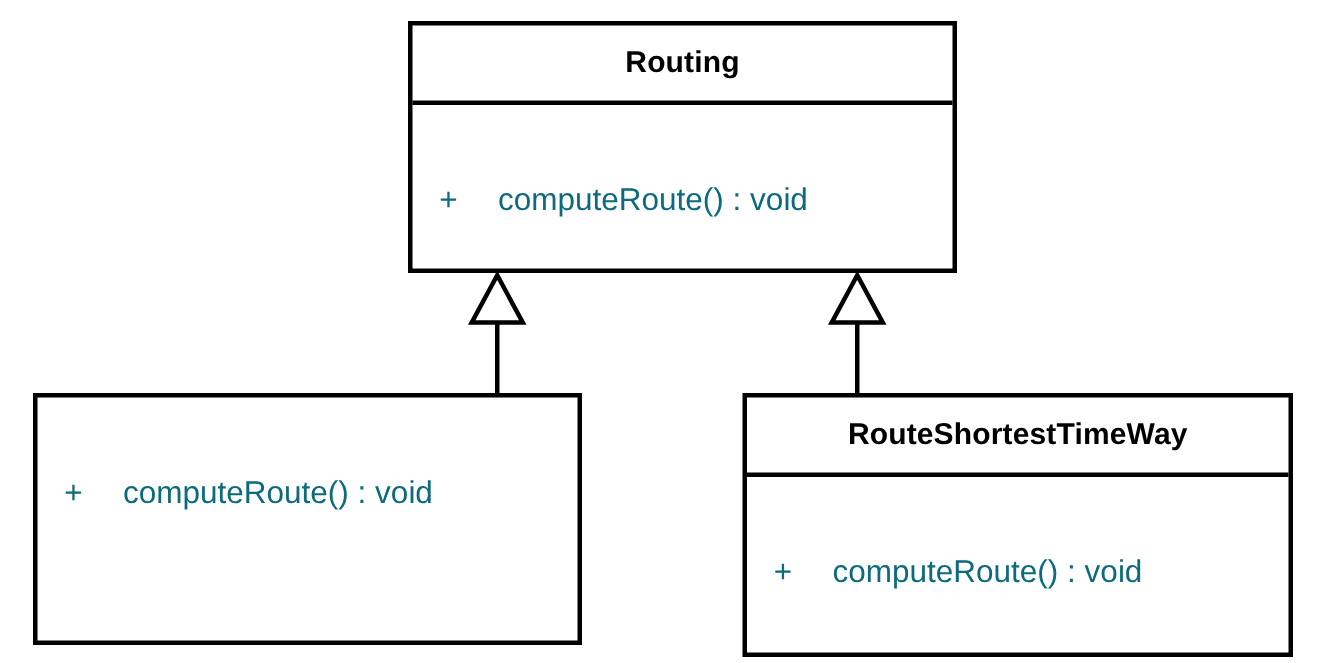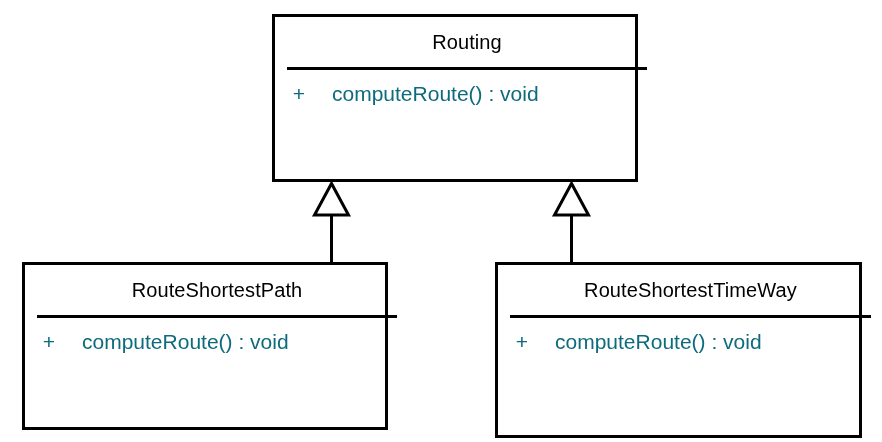--- a/index.html
+++ b/index.html
@@ -25,26 +25,25 @@
     border: 3px solid #000000;
   }
   .uml-class-name {
     box-sizing: border-box;
     width: 100%;
     height: 53px;
     display: flex;
     align-items: center;
     justify-content: center;
     border-bottom: 3px solid #000000;
-    font-weight: normal;
+    font-weight: bold;
     font-size: 20px;
     color: #000000;
     letter-spacing: 0.1px;
     white-space: nowrap;
-    margin-left: 12px;
   }
   .uml-class-members {
     box-sizing: border-box;
     width: 100%;
     padding-top: 9px;
   }
   .uml-member-row {
     display: flex;
     align-items: baseline;
     font-size: 21px;
@@ -55,20 +54,21 @@
   .uml-member-visibility {
     display: inline-block;
     width: 22px;
     text-align: center;
     margin-left: 13px;
     color: #0d6b7d;
   }
   .uml-member-signature {
     margin-left: 22px;
     color: #0d6b7d;
+    margin-top: 40px;
   }
   .generalization {
     position: absolute;
     overflow: visible;
   }
   .gen-stem {
     position: absolute;
     width: 3px;
     background: #000000;
   }
@@ -100,21 +100,20 @@
     <div class="uml-class-name">Routing</div>
     <div class="uml-class-members">
       <div class="uml-member-row">
         <span class="uml-member-visibility">+</span>
         <span class="uml-member-signature">computeRoute() : void</span>
       </div>
     </div>
   </div>
 
   <div class="uml-class" style="left:22px; top:262px; width:366px; height:168px;">
-    <div class="uml-class-name">RouteShortestPath</div>
     <div class="uml-class-members">
       <div class="uml-member-row">
         <span class="uml-member-visibility">+</span>
         <span class="uml-member-signature">computeRoute() : void</span>
       </div>
     </div>
   </div>
 
   <div class="uml-class" style="left:495px; top:262px; width:367px; height:176px;">
     <div class="uml-class-name">RouteShortestTimeWay</div>

